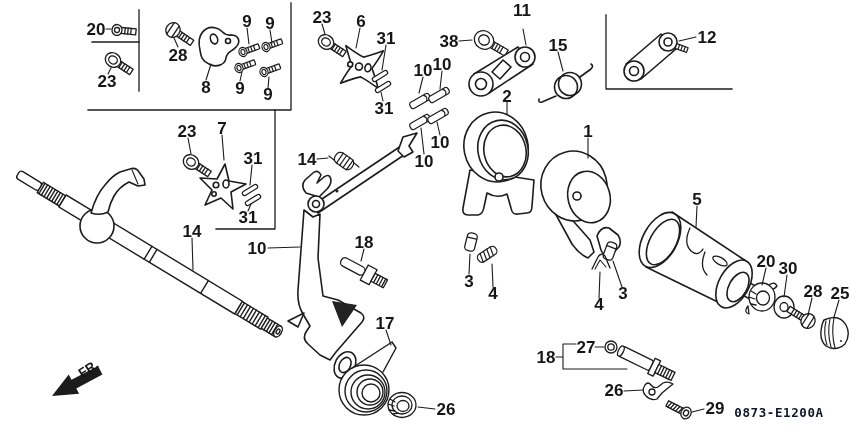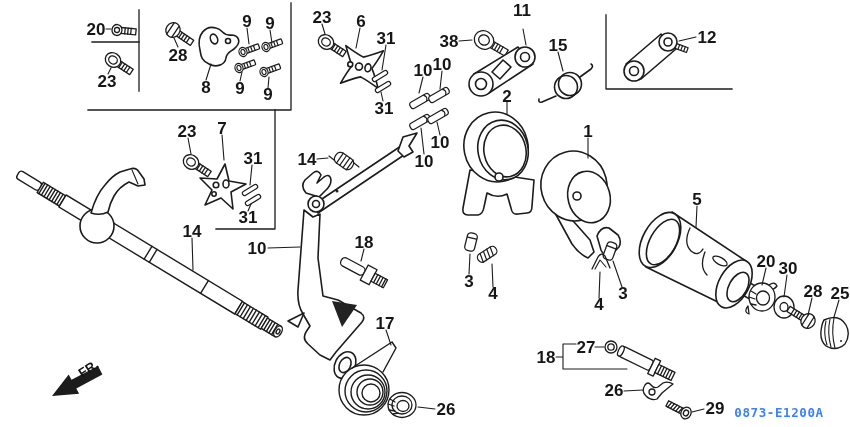--- a/index.html
+++ b/index.html
@@ -3,21 +3,21 @@
 <meta charset="utf-8">
 <style>
   html,body{margin:0;padding:0;background:#fff;}
   .stage{position:relative;width:850px;height:427px;background:#fff;overflow:hidden;
          font-family:"Liberation Sans",sans-serif;}
   .art{position:absolute;left:0;top:0;}
   .co{position:absolute;transform:translate(-50%,-50%);font-size:17px;font-weight:600;
       color:#161616;line-height:1;white-space:nowrap;user-select:none;}
   .code{position:absolute;transform:translate(-50%,-50%);
         font-family:"DejaVu Sans Mono",monospace;font-size:12.5px;font-weight:700;
-        color:#3b82f6;letter-spacing:0.6px;white-space:nowrap;}
+        color:#0f172a;letter-spacing:0.6px;white-space:nowrap;}
 </style>
 </head>
 <body>
 
 <div class="stage">
 
 <svg class="art" width="850" height="427" viewBox="0 0 850 427">
 <defs>
   <g id="pin10">
           <rect x="-11" y="-3.5" width="22" height="7" rx="2.5" fill="#fff"></rect>

